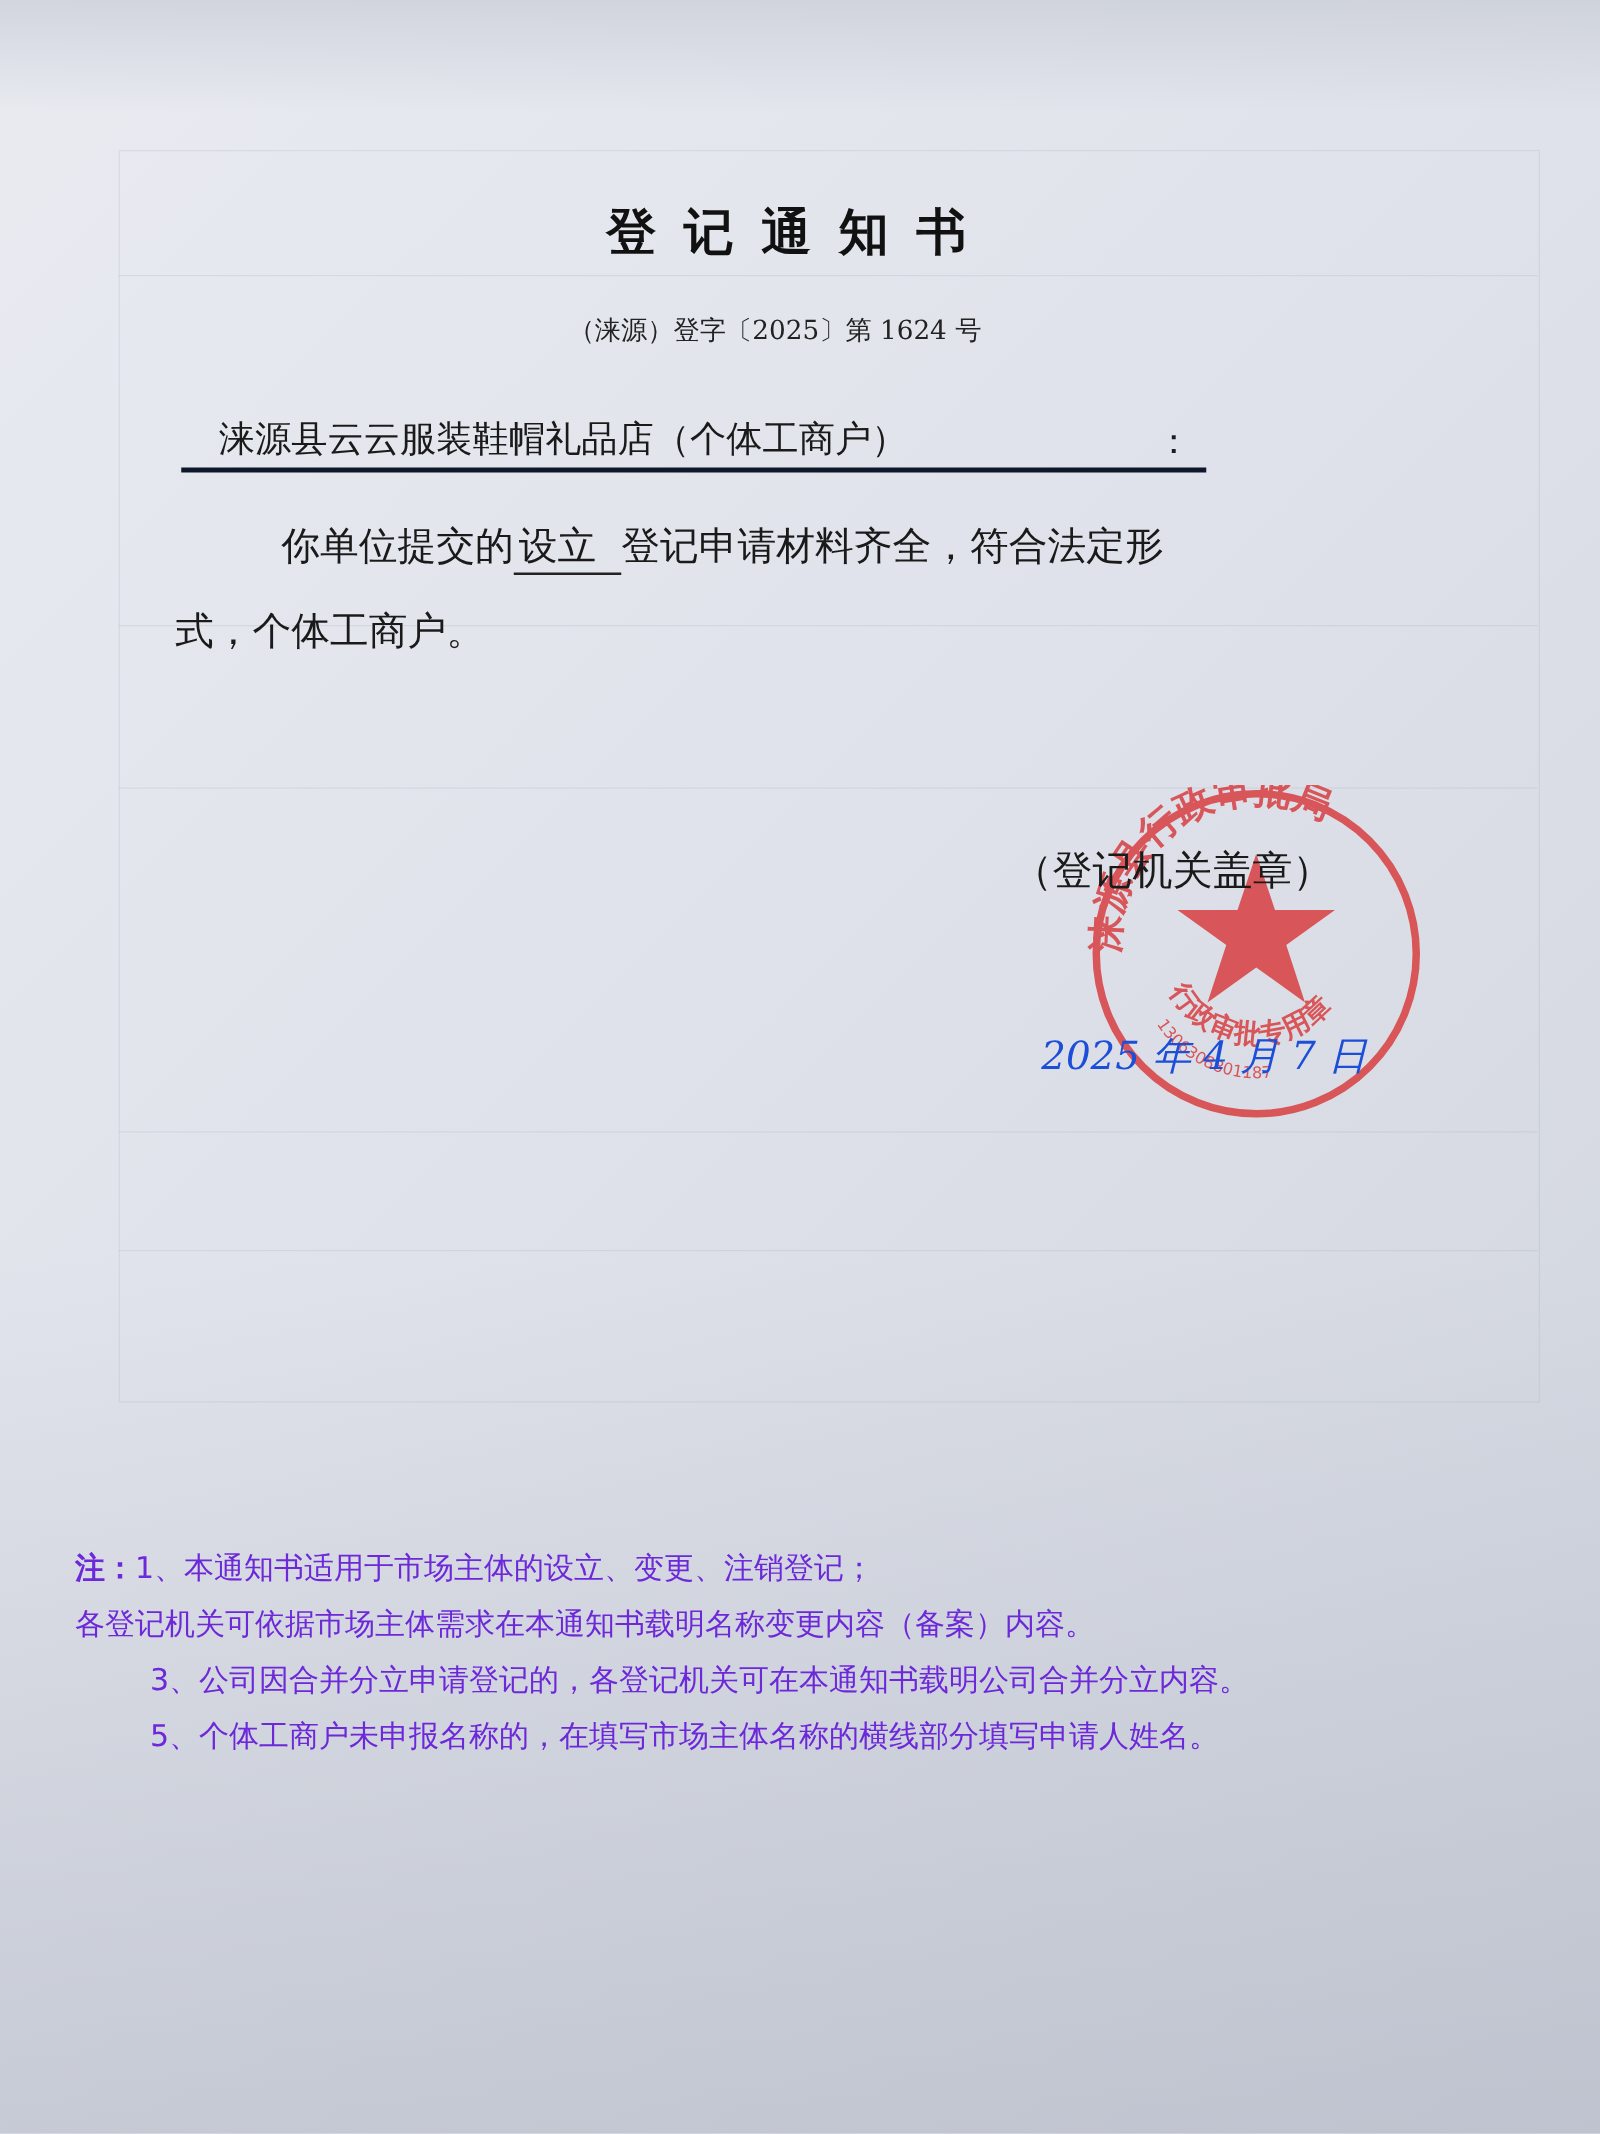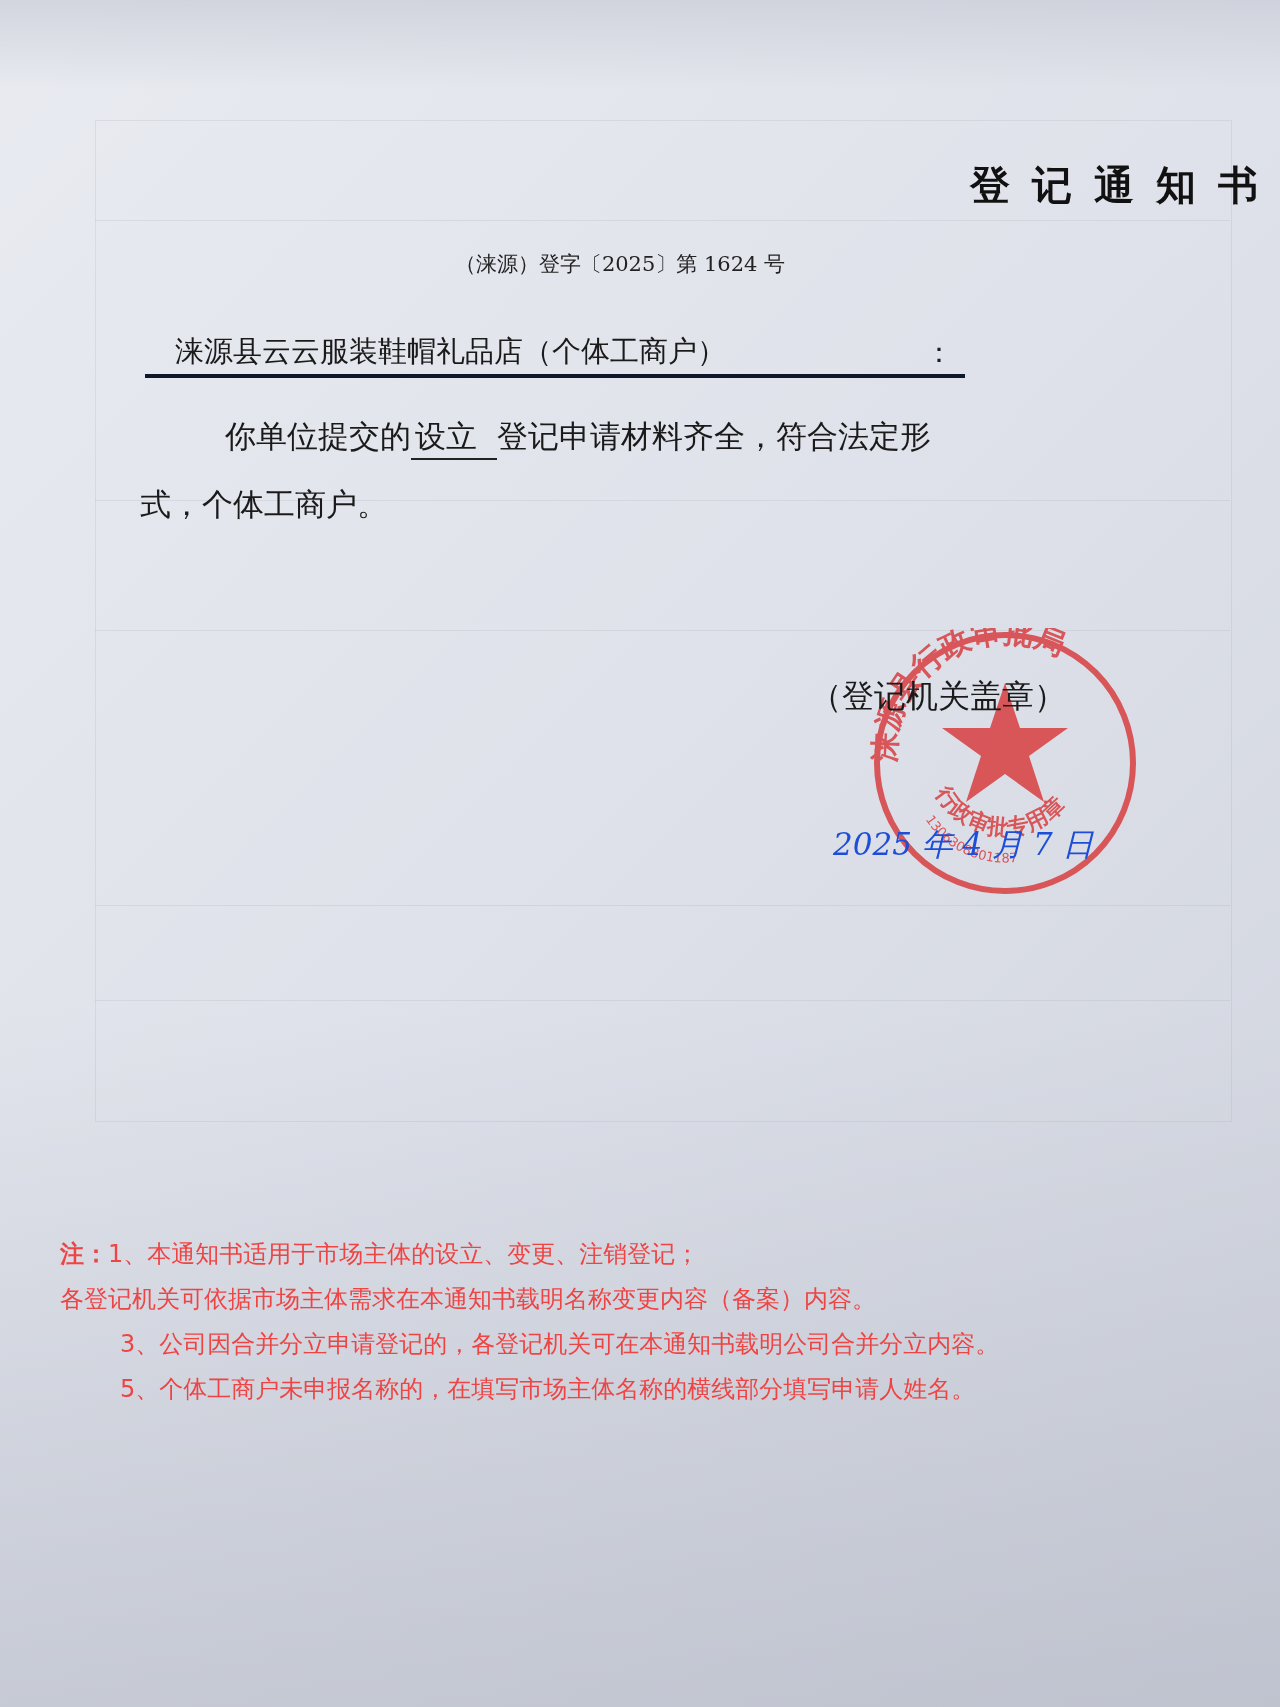--- a/index.html
+++ b/index.html
@@ -10,40 +10,40 @@
     color: #1c1c1e;
   }
   .shadow-top { position: absolute; left: 0; top: 0; width: 1280px; height: 90px;
     background: linear-gradient(180deg, rgba(200,204,214,0.7), rgba(200,204,214,0)); }
   .shadow-bottom { position: absolute; left: 0; bottom: 0; width: 1280px; height: 700px;
     background: linear-gradient(180deg, rgba(170,175,188,0) 0%, rgba(160,165,180,0.35) 100%); }
   .ghost-grid { position: absolute; left: 95px; top: 120px; width: 1135px; height: 1000px;
     border: 1px solid rgba(150,155,170,0.18); }
   .ghost-row { position: absolute; left: 95px; width: 1135px; height: 1px; background: rgba(150,155,170,0.18); }
 
-  .title { position: absolute; left: 0; width: 1280px; top: 158px; text-align: right;
+  .title { position: absolute; left: 0; width: 1280px; top: 158px; text-align: center;
     font-family: "DejaVu Sans", sans-serif; font-weight: bold; font-size: 40px; letter-spacing: 22px; color: #111; }
   .docno { position: absolute; left: 0; width: 1240px; top: 250px; text-align: center; font-size: 21px; color: #222; }
 
   .entity { position: absolute; left: 145px; top: 332px; font-size: 29px; color: #1a1a1a;
     border-bottom: 4px solid #0f172a; padding: 0 30px 2px 30px; width: 760px; }
   .entity-colon { position: absolute; left: 925px; top: 334px; font-size: 28px; }
 
   .body-line { position: absolute; font-size: 31px; color: #1a1a1a; margin-top: 28px; }
   .line1 { left: 225px; top: 388px; }
   .uline { display: inline-block; border-bottom: 2px solid #222; padding: 0 20px 0 4px; }
   .line2 { left: 140px; top: 456px; }
 
   .seal-label { position: absolute; left: 810px; top: 675px; font-size: 32px; color: #1a1a1a; z-index: 3; }
   .date { position: absolute; left: 833px; top: 824px; font-size: 31px; color: #1d4ed8; z-index: 3; font-style: italic; }
 
   .stamp { position: absolute; left: 860px; top: 628px; width: 290px; height: 270px; z-index: 2; opacity: 0.82; }
 
   .notes { position: absolute; left: 60px; top: 1232px; width: 1200px; font-family: "DejaVu Sans", sans-serif;
-    font-size: 24px; color: #ef4444; line-height: 45px; }
+    font-size: 24px; color: #6d28d9; line-height: 45px; }
   .notes p { margin: 0; white-space: nowrap; }
   .notes .lbl { font-weight: bold; }
   .ind { padding-left: 60px; }
 </style>
 </head>
 <body>
 
 <div class="shadow-top"></div>
 <div class="ghost-grid"></div>
 <div class="ghost-row" style="top:220px"></div>

